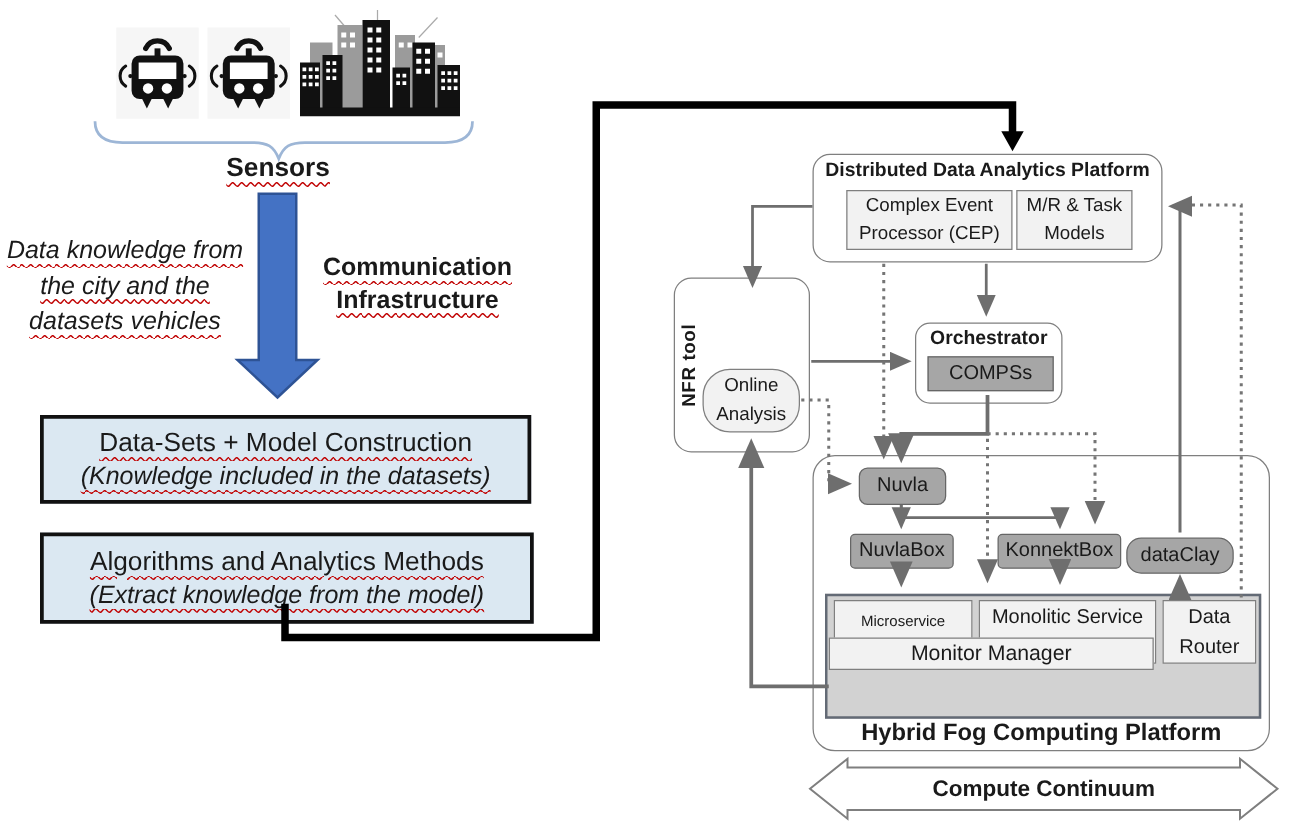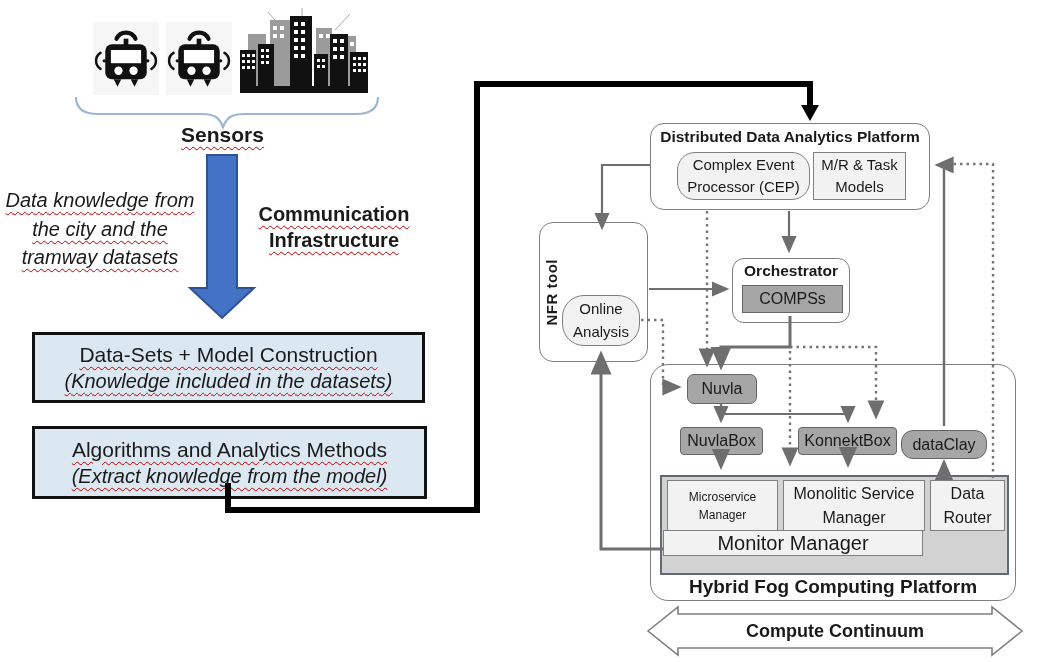--- a/index.html
+++ b/index.html
@@ -153,40 +153,40 @@
     </svg>
   </div>
 
   <div class="abs ctr" style="left:150px;top:122px;width:145px;height:26px;font-weight:bold;font-size:21px;">
     <span class="sq">Sensors</span>
   </div>
 
   <div class="abs col note-it" style="left:0px;top:186px;width:200px;height:86px;">
     <span class="sq">Data knowledge from</span>
     <span class="sq">the city and the</span>
-    <span class="sq">tramway datasets</span>
+    <span class="sq">datasets vehicles</span>
   </div>
 
   <div class="abs ctr bold20" style="left:243px;top:200px;width:182px;height:54px;">
     <span class="sq">Communication Infrastructure</span>
   </div>
 
   <div class="abs bluebox col" style="left:32px;top:332px;width:393px;height:71px;">
     <div class="t1"><span class="sq">Data-Sets + Model Construction</span></div>
     <div class="t2"><span class="sq">(Knowledge included in the datasets)</span></div>
   </div>
 
   <div class="abs bluebox col" style="left:32px;top:426px;width:395px;height:73px;">
     <div class="t1"><span class="sq">Algorithms and Analytics Methods</span></div>
     <div class="t2"><span class="sq">(Extract knowledge from the model)</span></div>
   </div>
 
   <div class="abs panel" style="left:650px;top:123px;width:280px;height:87px;"></div>
   <div class="abs ctr ptitle" style="left:652px;top:126px;width:276px;height:21px;">Distributed Data Analytics Platform</div>
-  <div class="abs litebox ctr" style="left:677px;top:152px;width:133px;height:48px;border-radius:18px;">Complex Event Processor (CEP)</div>
+  <div class="abs litebox ctr" style="left:677px;top:152px;width:133px;height:48px;">Complex Event Processor (CEP)</div>
   <div class="abs litebox ctr" style="left:813px;top:152px;width:93px;height:48px;">M/R &amp; Task Models</div>
 
   <div class="abs panel" style="left:539px;top:222px;width:109px;height:140px;"></div>
   <div class="abs ctr" style="left:541px;top:222px;width:20px;height:140px;">
     <span class="vlabel">NFR tool</span>
   </div>
   <div class="abs litebox ctr" style="left:562px;top:295px;width:78px;height:51px;border-radius:22px;">Online Analysis</div>
 
   <div class="abs panel" style="left:732px;top:258px;width:118px;height:65px;border-radius:12px;"></div>
   <div class="abs ctr ptitle" style="left:734px;top:261px;width:114px;height:20px;">Orchestrator</div>
@@ -196,21 +196,21 @@
 
   <div class="abs darkbox ctr" style="left:687px;top:374px;width:70px;height:30px;border-radius:7px;">Nuvla</div>
   <div class="abs darkbox ctr" style="left:680px;top:427px;width:83px;height:28px;border-radius:4px;">NuvlaBox</div>
   <div class="abs darkbox ctr" style="left:798px;top:427px;width:99px;height:28px;border-radius:4px;">KonnektBox</div>
   <div class="abs darkbox ctr" style="left:901px;top:430px;width:86px;height:29px;border-radius:12px;">dataClay</div>
 
   <div class="abs" style="left:660px;top:475px;width:349px;height:100px;background:#d2d2d2;border:2px solid #636a75;"></div>
   <div class="abs litebox ctr" style="left:667px;top:480px;width:111px;height:51px;font-size:12px;">Microservice Manager</div>
   <div class="abs litebox ctr" style="left:783px;top:480px;width:142px;height:51px;font-size:16px;">Monolitic Service Manager</div>
   <div class="abs litebox ctr" style="left:930px;top:480px;width:75px;height:51px;font-size:16px;">Data Router</div>
-  <div class="abs litebox ctr" style="left:663px;top:530px;width:260px;height:26px;font-size:20px;">Monitor Manager</div>
+  <div class="abs litebox ctr" style="left:663px;top:510px;width:260px;height:26px;font-size:17px;">Monitor Manager</div>
 
   <div class="abs ctr" style="left:650px;top:576px;width:366px;height:22px;font-weight:bold;font-size:19px;">Hybrid Fog Computing Platform</div>
 
   <div class="abs" style="left:644px;top:603px;width:382px;height:56px;">
     <svg width="382" height="56" viewBox="0 0 382 56">
       <polygon points="4,28 34,4 34,11 348,11 348,4 378,28 348,52 348,45 34,45 34,52" fill="#ffffff" stroke="#7f7f7f" stroke-width="1.6"></polygon>
     </svg>
   </div>
   <div class="abs ctr" style="left:648px;top:607px;width:374px;height:48px;font-weight:bold;font-size:18px;">Compute Continuum</div>
 

